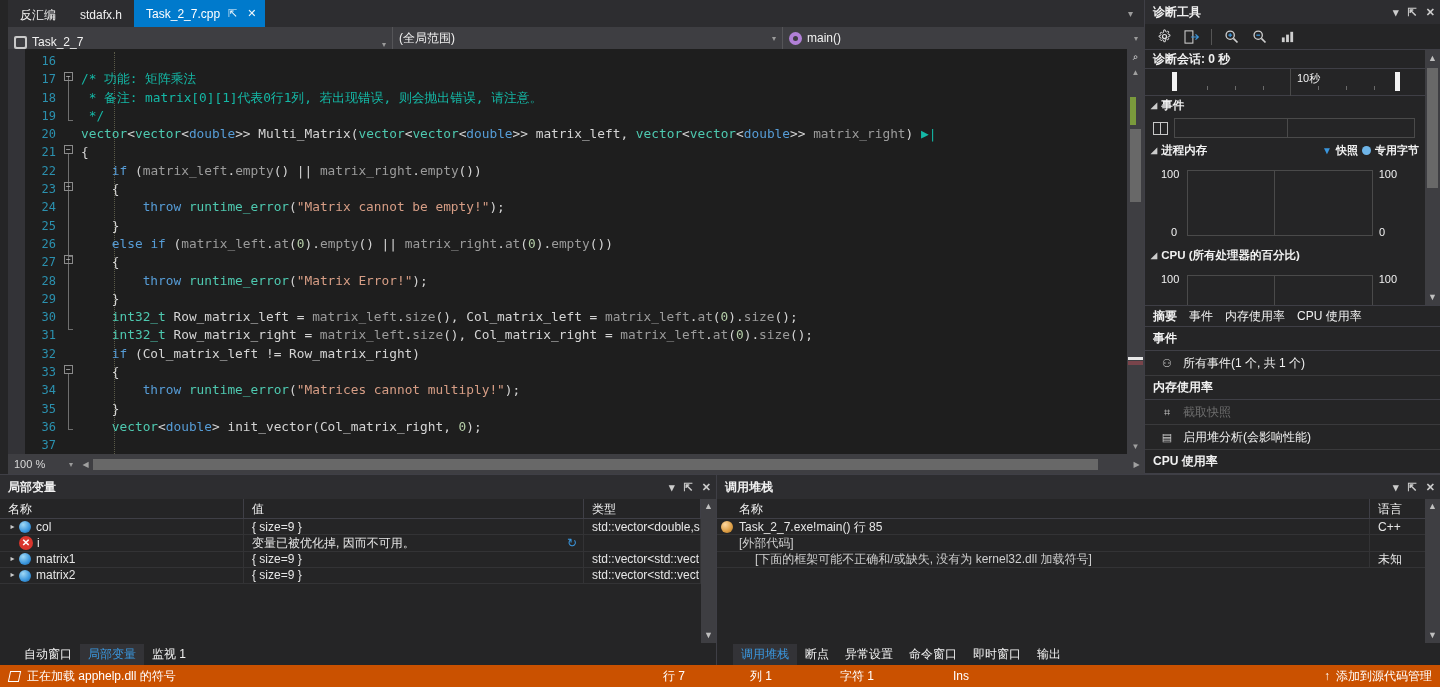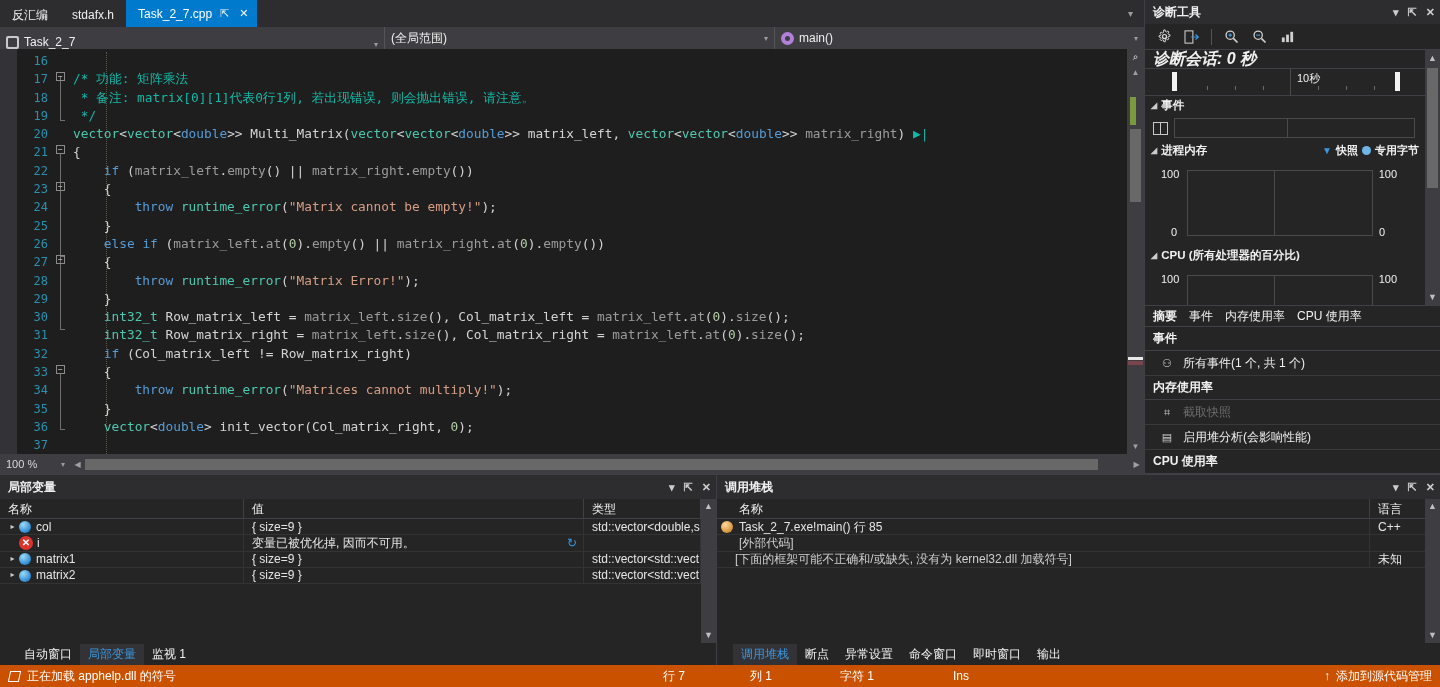--- a/index.html
+++ b/index.html
@@ -10,21 +10,21 @@
     font-size: 12px;
     color: #f1f1f1;
     overflow: hidden;
   }
   .app { position: relative; width: 1440px; height: 687px; display: flex; flex-direction: column; }
 
   
   .top-row { display: flex; height: 474px; width: 1440px; }
 
   
-  .editor-col { width: 1144px; height: 474px; display: flex; flex-direction: column; background: #252526; }
+  .editor-col { width: 1144px; height: 474px; display: flex; flex-direction: column; background: #252526; padding-left: 8px; }
 
   .tabstrip { height: 27px; background: #2d2d30; display: flex; align-items: flex-end; position: relative; }
   .tab {
     height: 24px; display: flex; align-items: center; gap: 6px;
     padding: 0 12px; font-size: 12px; color: #f1f1f1; white-space: nowrap;
     background: transparent;
   }
   .tab.active { background: #007acc; color: #ffffff; height: 27px; padding-right: 6px; }
   .tab .tab-pin, .tab .tab-close { font-size: 11px; opacity: .95; padding: 0 2px; }
   .tabstrip-right { margin-left: auto; display: flex; align-items: center; height: 27px; padding-right: 6px; color: #9b9b9b; }
@@ -105,21 +105,21 @@
   .dt-btn { width: 26px; height: 22px; display: flex; align-items: center; justify-content: center; color: #e0e0e0; }
   .dt-sep { width: 1px; height: 16px; background: #555; margin: 0 4px; }
 
   .diag-scrollwrap { flex: 1; display: flex; overflow: hidden; }
   .diag-main { flex: 1; overflow: hidden; }
   .diag-sb { width: 15px; background: #3e3e42; position: relative; flex: none; }
   .diag-sb .sb-up, .diag-sb .sb-dn { position: absolute; left: 0; width: 15px; height: 16px; text-align: center; color: #c0c0c0; font-size: 9px; line-height: 16px; }
   .diag-sb .sb-up { top: 0; } .diag-sb .sb-dn { bottom: 0; }
   .diag-sb .sb-thumb { position: absolute; left: 2px; width: 11px; top: 18px; height: 120px; background: #686868; }
 
-  .sess-label { height: 19px; padding: 0 8px; display: flex; align-items: center; font-size: 16px; font-weight: bold; color: #f1f1f1; border-bottom: 1px solid #3f3f46; font-style: italic; }
+  .sess-label { height: 19px; padding: 0 8px; display: flex; align-items: center; font-size: 12px; font-weight: bold; color: #f1f1f1; border-bottom: 1px solid #3f3f46; }
   .timeline { height: 27px; position: relative; border-bottom: 1px solid #3f3f46; background: #252526; }
   .timeline .tl-marker { position: absolute; top: 3px; width: 5px; height: 19px; background: #f3f3f3; }
   .timeline .tl-lbl { position: absolute; left: 152px; top: 2px; font-size: 11px; color: #f1f1f1; }
   .timeline .tl-vline { position: absolute; top: 0; width: 1px; height: 27px; background: #4a4a4a; }
   .timeline .tick { position: absolute; bottom: 5px; width: 1px; height: 4px; background: #6a6a6a; }
 
   .sec-head { height: 19px; display: flex; align-items: center; padding: 0 6px; font-size: 11.5px; font-weight: bold; color: #f1f1f1; }
   .sec-head .tri { font-size: 8px; margin-right: 4px; color: #cccccc; }
   .sec-head .legend { margin-left: auto; display: flex; align-items: center; gap: 4px; font-weight: bold; font-size: 11px; }
   .legend .lg-tri { color: #3a96dd; font-size: 10px; }
@@ -562,21 +562,21 @@
                 <div class="gc" style="width: 55px; border-right: none;">C++</div>
               </div>
               <div class="grid-row">
                 <div class="gc" style="flex: 1 1 0%; display: flex; align-items: center; padding-left: 4px;">
                   <span style="width: 18px; flex: 0 0 auto;"></span>
                   <span style="color: rgb(207, 207, 207);">[外部代码]</span>
                 </div>
                 <div class="gc" style="width: 55px; border-right: none;"></div>
               </div>
               <div class="grid-row">
-                <div class="gc" style="flex: 1 1 0%; display: flex; align-items: center; padding-left: 0;">
+                <div class="gc" style="flex: 1 1 0%; display: flex; align-items: center; padding-left: 20px;">
                   <span style="width: 18px; flex: 0 0 auto;"></span>
                   <span style="color: rgb(207, 207, 207);">[下面的框架可能不正确和/或缺失, 没有为 kernel32.dll 加载符号]</span>
                 </div>
                 <div class="gc" style="width: 55px; border-right: none;">未知</div>
               </div>
             </div>
         </div>
         <div class="grid-sb">
           <div class="sbu">▲</div>
           <div class="sbd">▼</div>

